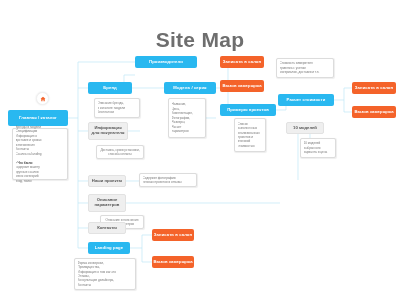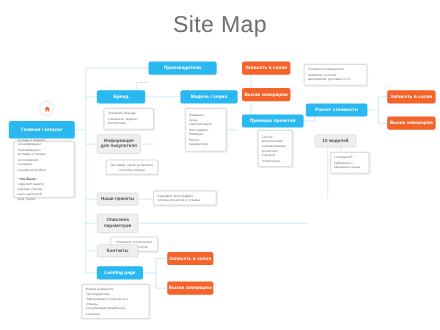--- a/index.html
+++ b/index.html
@@ -5,22 +5,22 @@
   html,body{margin:0;padding:0;}
   body{
     width:400px;height:300px;background:#ffffff;
     font-family:"Liberation Sans",sans-serif;
     overflow:hidden;position:relative;
   }
   #canvas{position:absolute;inset:0;width:400px;height:300px;}
   svg.links{position:absolute;left:0;top:0;width:400px;height:300px;pointer-events:none;}
 
   .title{
-    position:absolute;left:0;top:11px;width:400px;text-align:center;
-    font-size:21px;color:#6e6e6e;font-weight:400;letter-spacing:.3px;
+    position:absolute;left:0;top:28px;width:400px;text-align:center;
+    font-size:21px;color:#6e6e6e;font-weight:700;letter-spacing:.3px;
   }
 
   .node{
     position:absolute;box-sizing:border-box;
     display:flex;align-items:center;justify-content:center;
     text-align:center;line-height:1.12;
     border-radius:2px;
   }
   .n-blue{background:#29b8f0;color:#ffffff;font-size:4.2px;font-weight:700;letter-spacing:.1px;}
   .n-orange{background:#f4632a;color:#ffffff;font-size:4.2px;font-weight:700;letter-spacing:.1px;}

